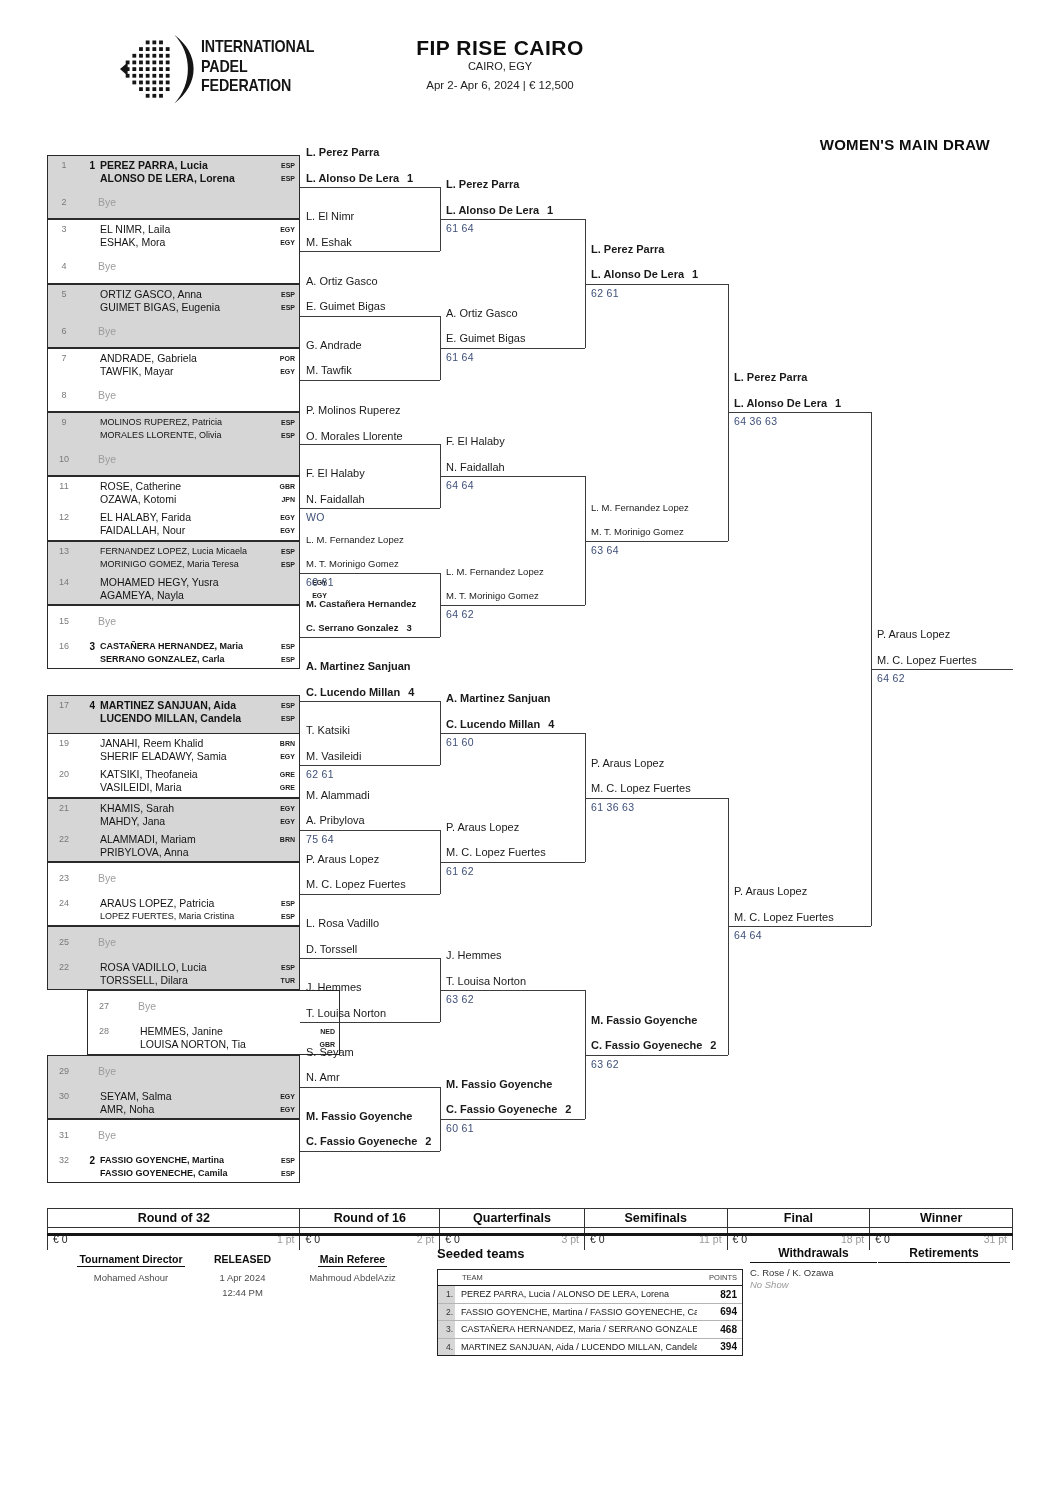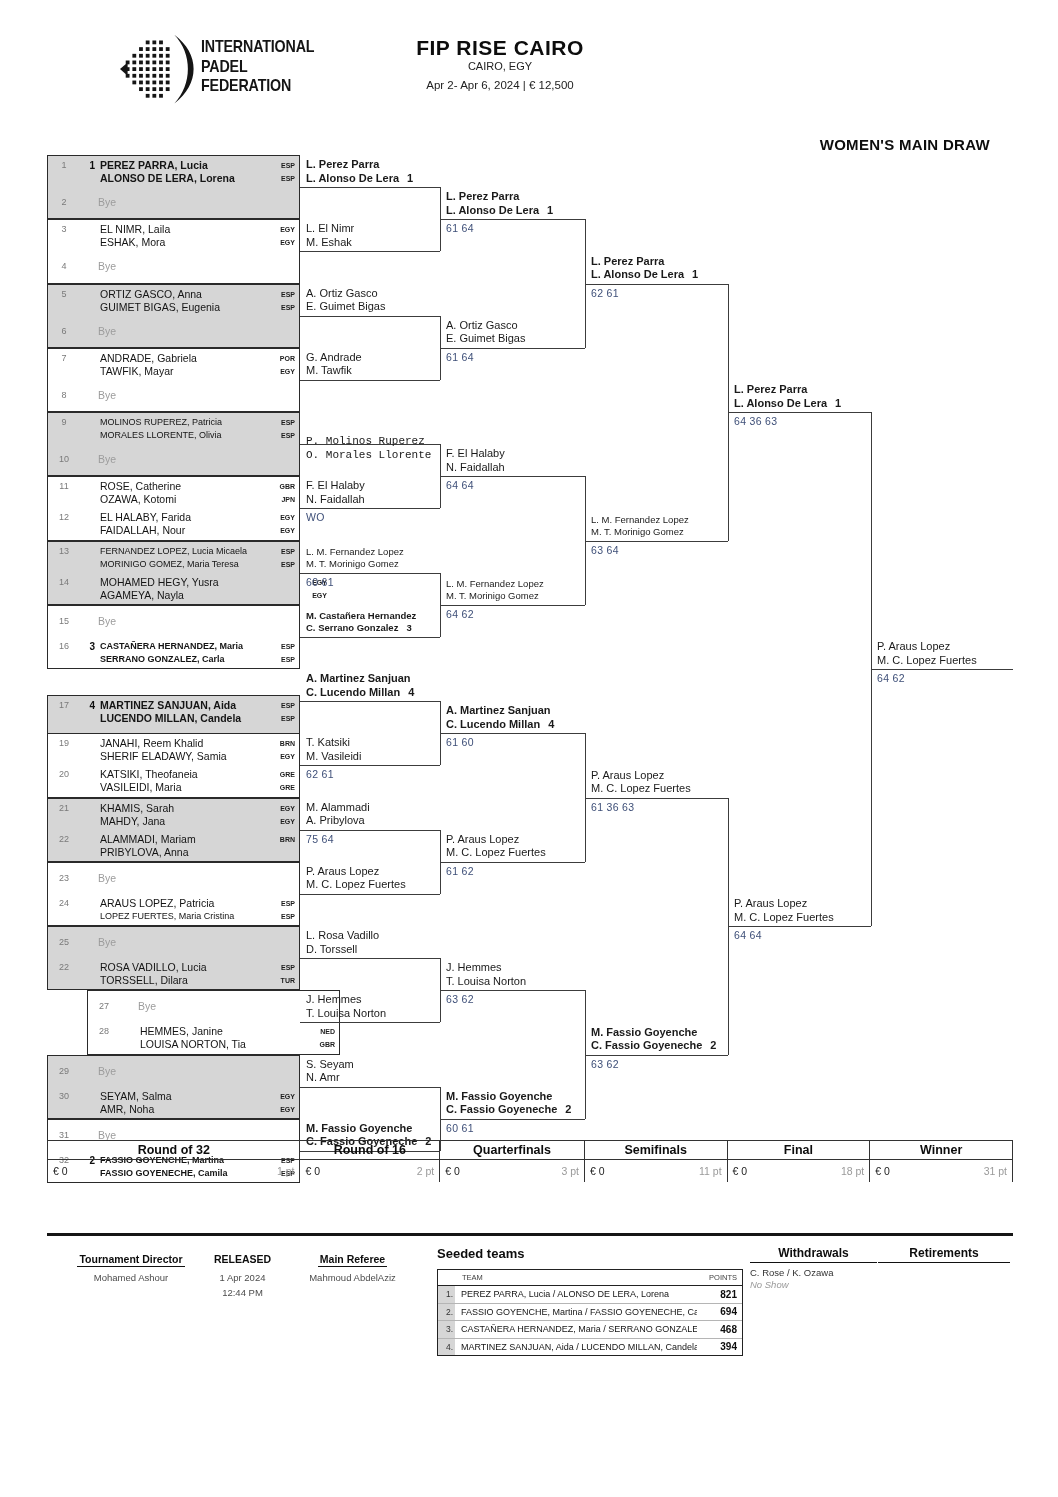--- a/index.html
+++ b/index.html
@@ -32,28 +32,28 @@
   .ename{position:absolute;left:52px;font-size:10.5px;line-height:13px;color:#141414;white-space:nowrap;}
   .ename.b{font-weight:700;}
   .ename.sm{font-size:9px;}
   .ecty{position:absolute;right:4px;font-size:7px;font-weight:700;color:#1c1c1c;line-height:12px;}
 
   
   .bracket{position:absolute;left:0;top:0;width:1058px;height:1497px;}
   .hline{position:absolute;height:0;border-top:1px solid #3c3c3c;}
   .vline{position:absolute;width:0;border-left:1px solid #3c3c3c;}
   .slot{position:absolute;height:28px;display:flex;flex-direction:column;justify-content:flex-end;
-        font-size:11px;line-height:13.5px;color:#1a1a1a;white-space:nowrap;}
+        font-size:11px;line-height:13.5px;color:#1a1a1a;white-space:nowrap;gap:12px;}
   .slot.b{font-weight:700;}
   .slot.sm{font-size:9.5px;line-height:12.5px;}
   .sseed{margin-left:8px;font-weight:700;}
   .score{position:absolute;font-size:10.5px;color:#3e4f78;letter-spacing:0.3px;}
 
   
-  .footer{position:absolute;left:47px;top:1140px;width:966px;border:1px solid #333;
+  .footer{position:absolute;left:47px;top:1208px;width:966px;border:1px solid #333;
           border-bottom:none;box-sizing:border-box;}
   .frow{display:flex;}
   .fcell{box-sizing:border-box;border-right:1px solid #333;}
   .fcell:last-child{border-right:none;}
   .fh .fcell{height:18px;font-size:12.5px;font-weight:700;text-align:center;padding-top:2px;color:#0d0d0d;}
   .fv{border-top:1px solid #333;}
   .fv .fcell{height:22px;display:flex;justify-content:space-between;align-items:center;
              padding:0 5px;font-size:10.5px;}
   .prize{color:#222;}
   .pts{color:#9a9a9a;}
@@ -403,21 +403,21 @@
         <div>A. Ortiz Gasco</div>
         <div>E. Guimet Bigas</div>
       </div>
       <div class="vline" style="left: 440px; top: 315.625px; height: 64.25px;"></div>
       <div class="hline" style="left: 300px; top: 379.875px; width: 140px;"></div>
       <div class="slot" style="left: 306px; top: 349.875px; width: 132px;">
         <div>G. Andrade</div>
         <div>M. Tawfik</div>
       </div>
       <div class="hline" style="left: 300px; top: 444.125px; width: 140px;"></div>
-      <div class="slot" style="left: 306px; top: 434px; width: 132px; font-family: Liberation Mono, monospace;">
+      <div class="slot" style="left: 306px; top: 415px; width: 132px;">
         <div>P. Molinos Ruperez</div>
         <div>O. Morales Llorente</div>
       </div>
       <div class="vline" style="left: 440px; top: 444.125px; height: 64.25px;"></div>
       <div class="hline" style="left: 300px; top: 508.375px; width: 140px;"></div>
       <div class="slot" style="left: 306px; top: 478.375px; width: 132px;">
         <div>F. El Halaby</div>
         <div>N. Faidallah</div>
       </div>
       <div class="score" style="left: 306px; top: 511.375px;">WO</div>

